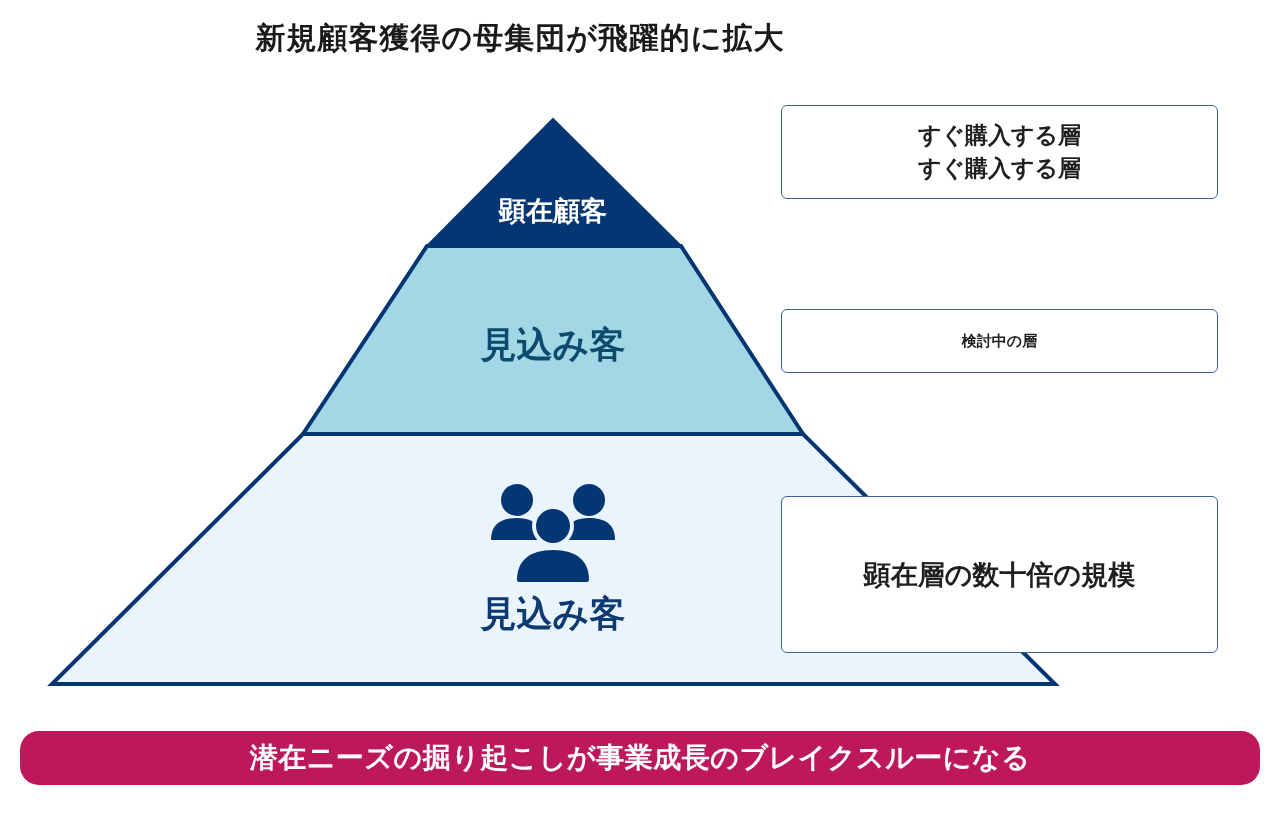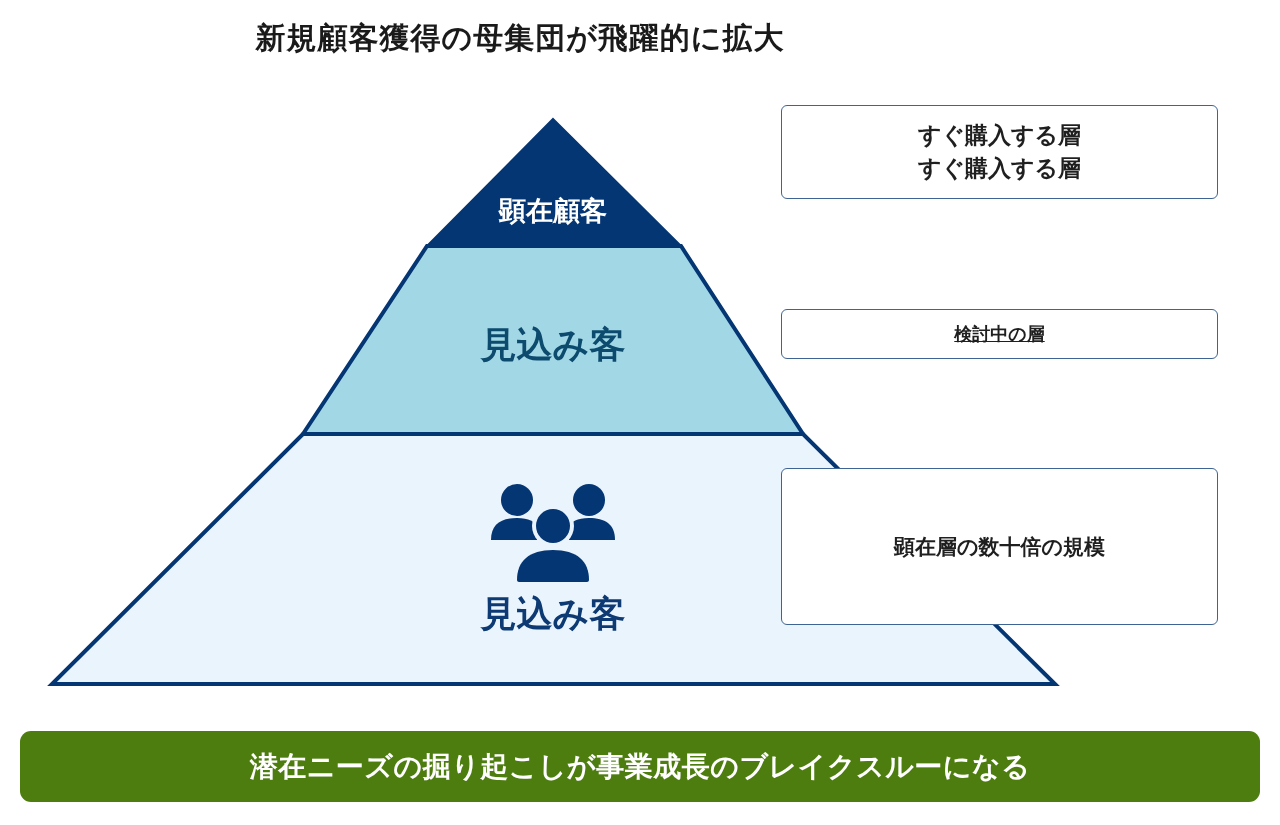--- a/index.html
+++ b/index.html
@@ -81,38 +81,37 @@
       text-align: center;
     }
     .note-1 {
       top: 105px;
       height: 94px;
       font-size: 23px;
       line-height: 33px;
     }
     .note-2 {
       top: 309px;
-      height: 50px;
-      font-size: 18px;
-      text-decoration: underline;
+      height: 64px;
+      font-size: 15px;
     }
     .note-3 {
-      top: 468px;
+      top: 496px;
       height: 157px;
-      font-size: 21px;
+      font-size: 27px;
       line-height: 42px;
     }
     .banner {
       position: absolute;
       left: 20px;
       top: 731px;
       width: 1240px;
-      height: 71px;
-      background: #4d7c0f;
-      border-radius: 11px;
+      height: 54px;
+      background: #be185d;
+      border-radius: 19px;
       display: flex;
       align-items: center;
       justify-content: center;
       color: #ffffff;
       font-size: 28px;
       font-weight: bold;
       letter-spacing: 0.5px;
     }
   </style>
 </head>

